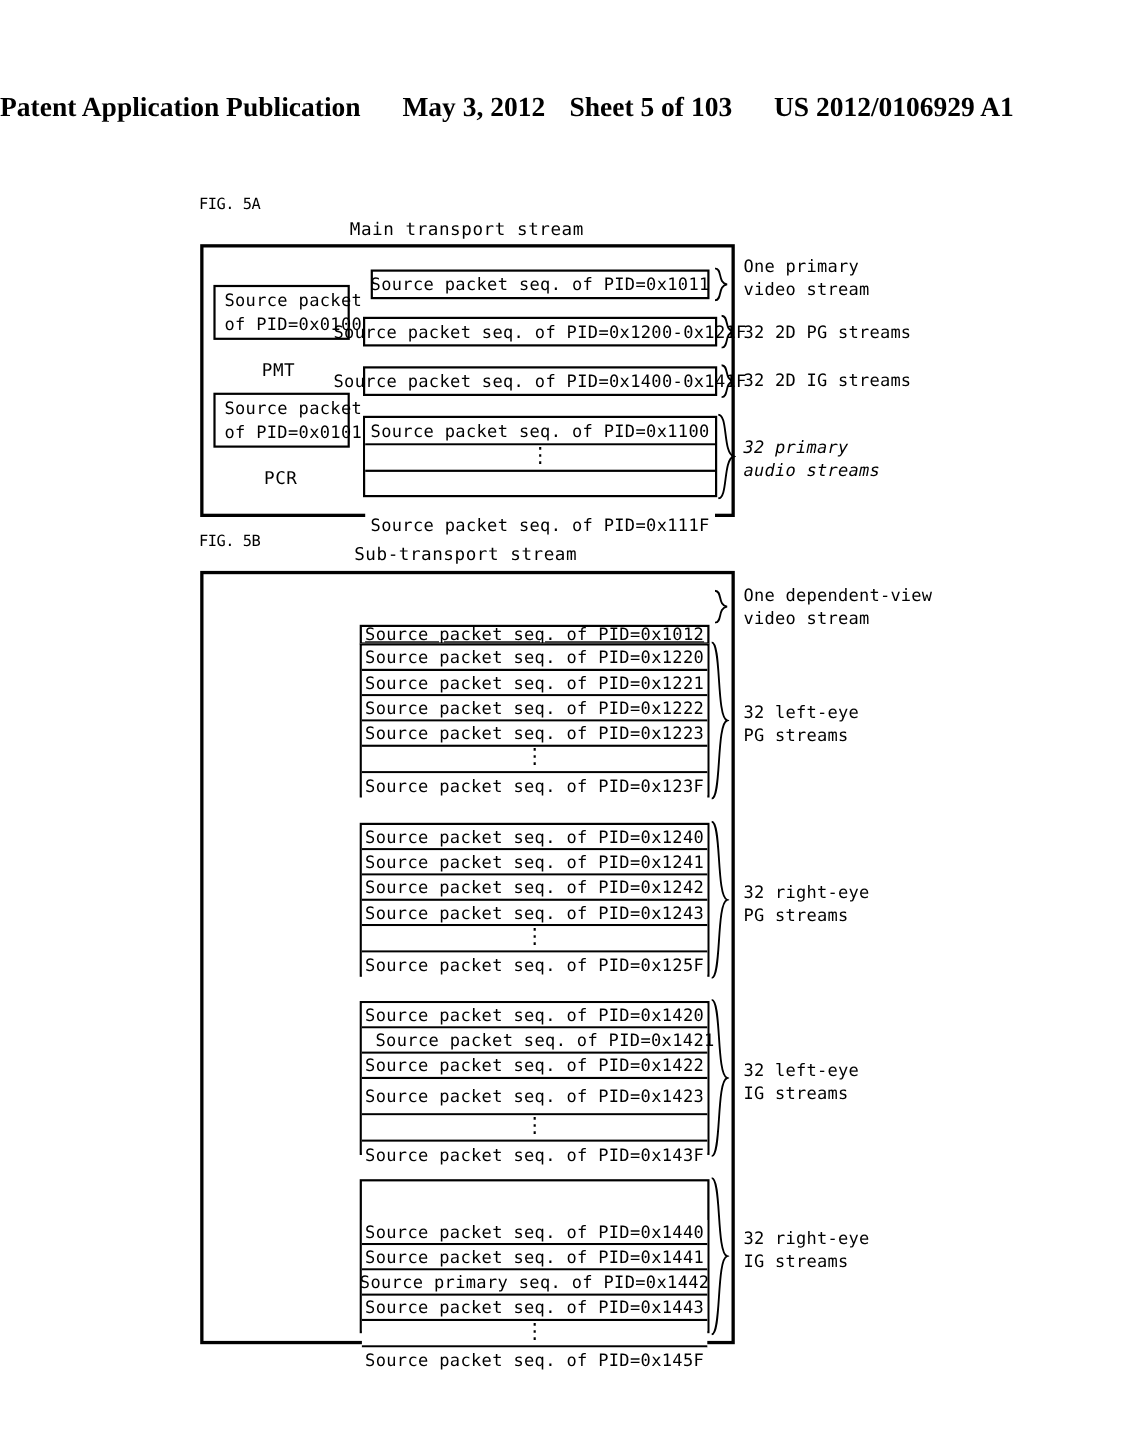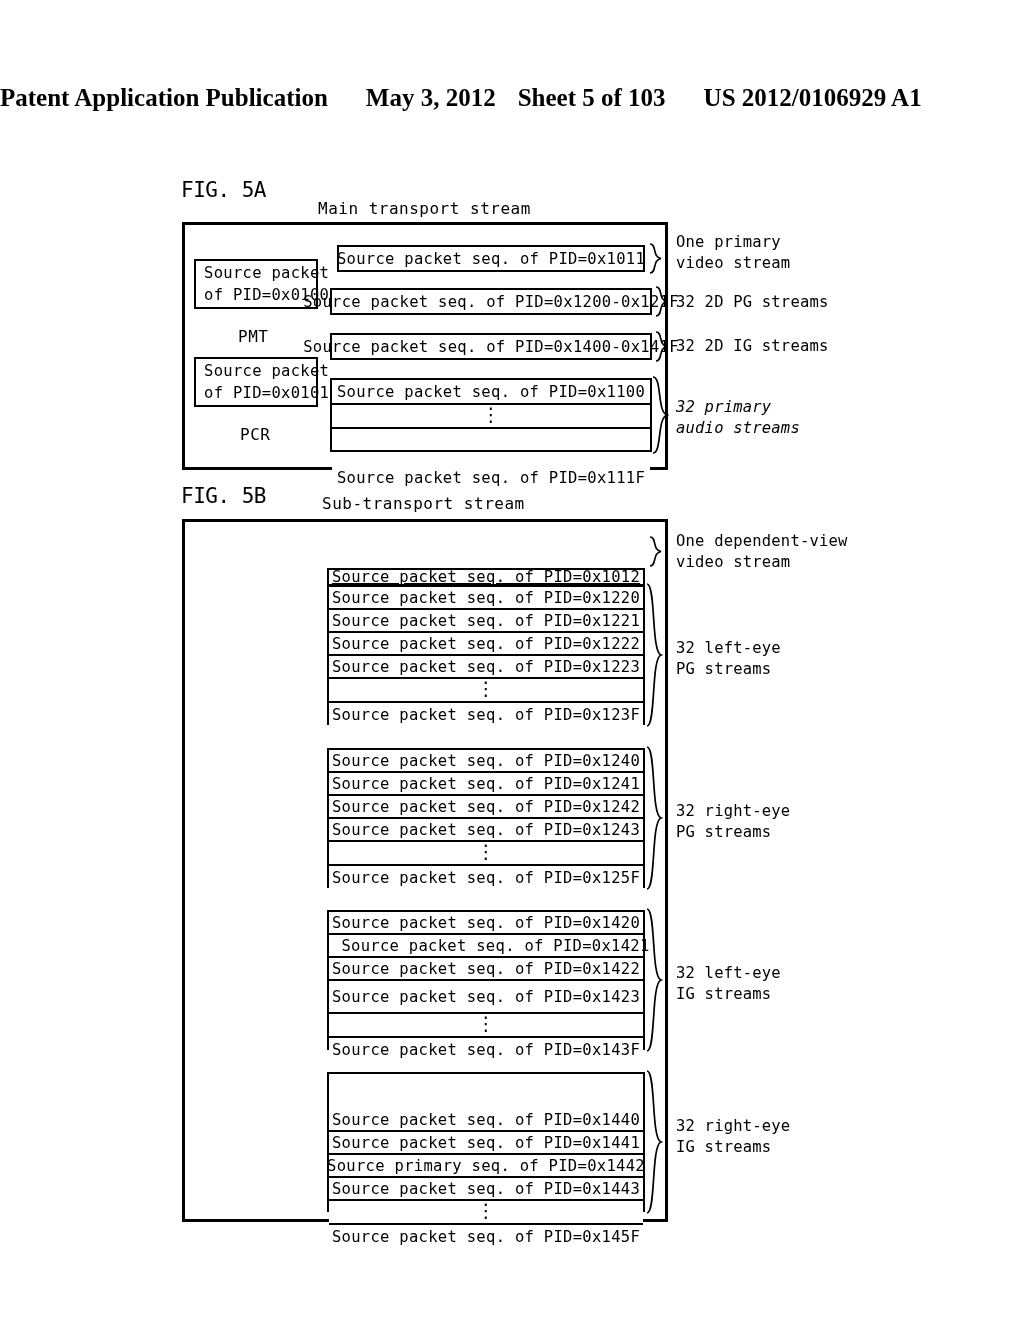--- a/index.html
+++ b/index.html
@@ -24,21 +24,21 @@
   }
   .pub-header span{display:inline-block;vertical-align:baseline;}
   .hdr-gap1{width:38px;}
   .hdr-gap2{width:22px;}
   .hdr-gap3{width:38px;}
 
   
   .fig-label{
     position:absolute;
     font-family:"DejaVu Sans Mono", monospace;
-    font-size:21px;
+    font-size:14px;
     letter-spacing:-0.5px;
     white-space:nowrap;
   }
   .fig-caption{
     position:absolute;
     font-family:"DejaVu Sans Mono", monospace;
     font-size:16px;
     letter-spacing:0.5px;
     white-space:nowrap;
   }

